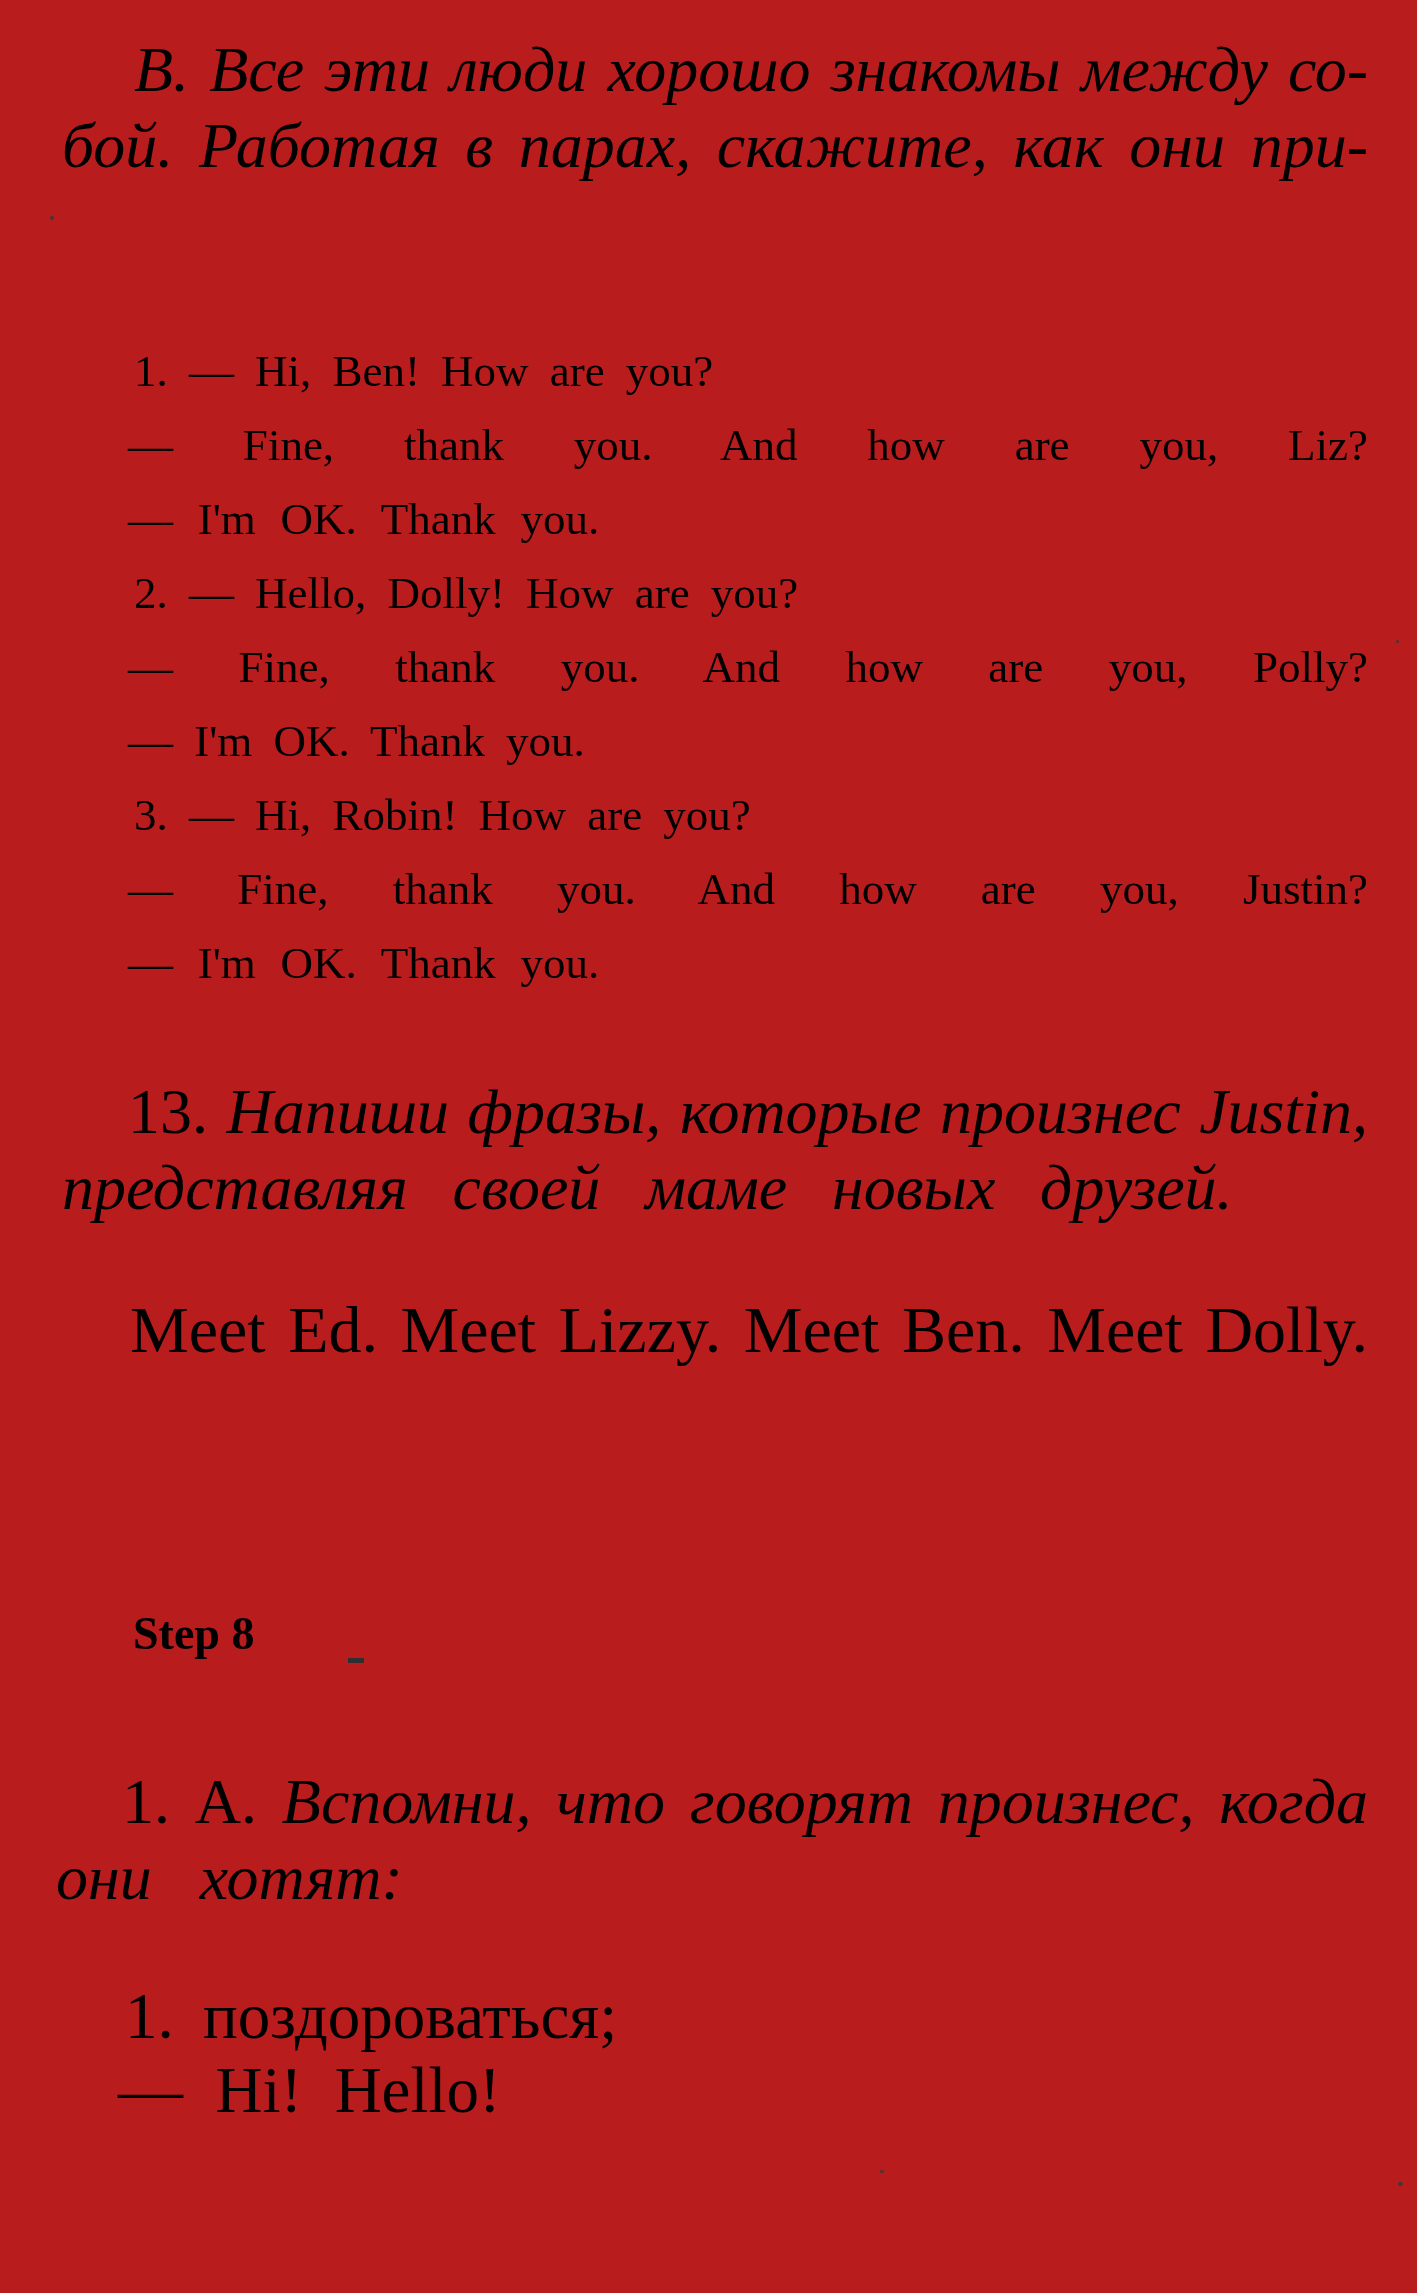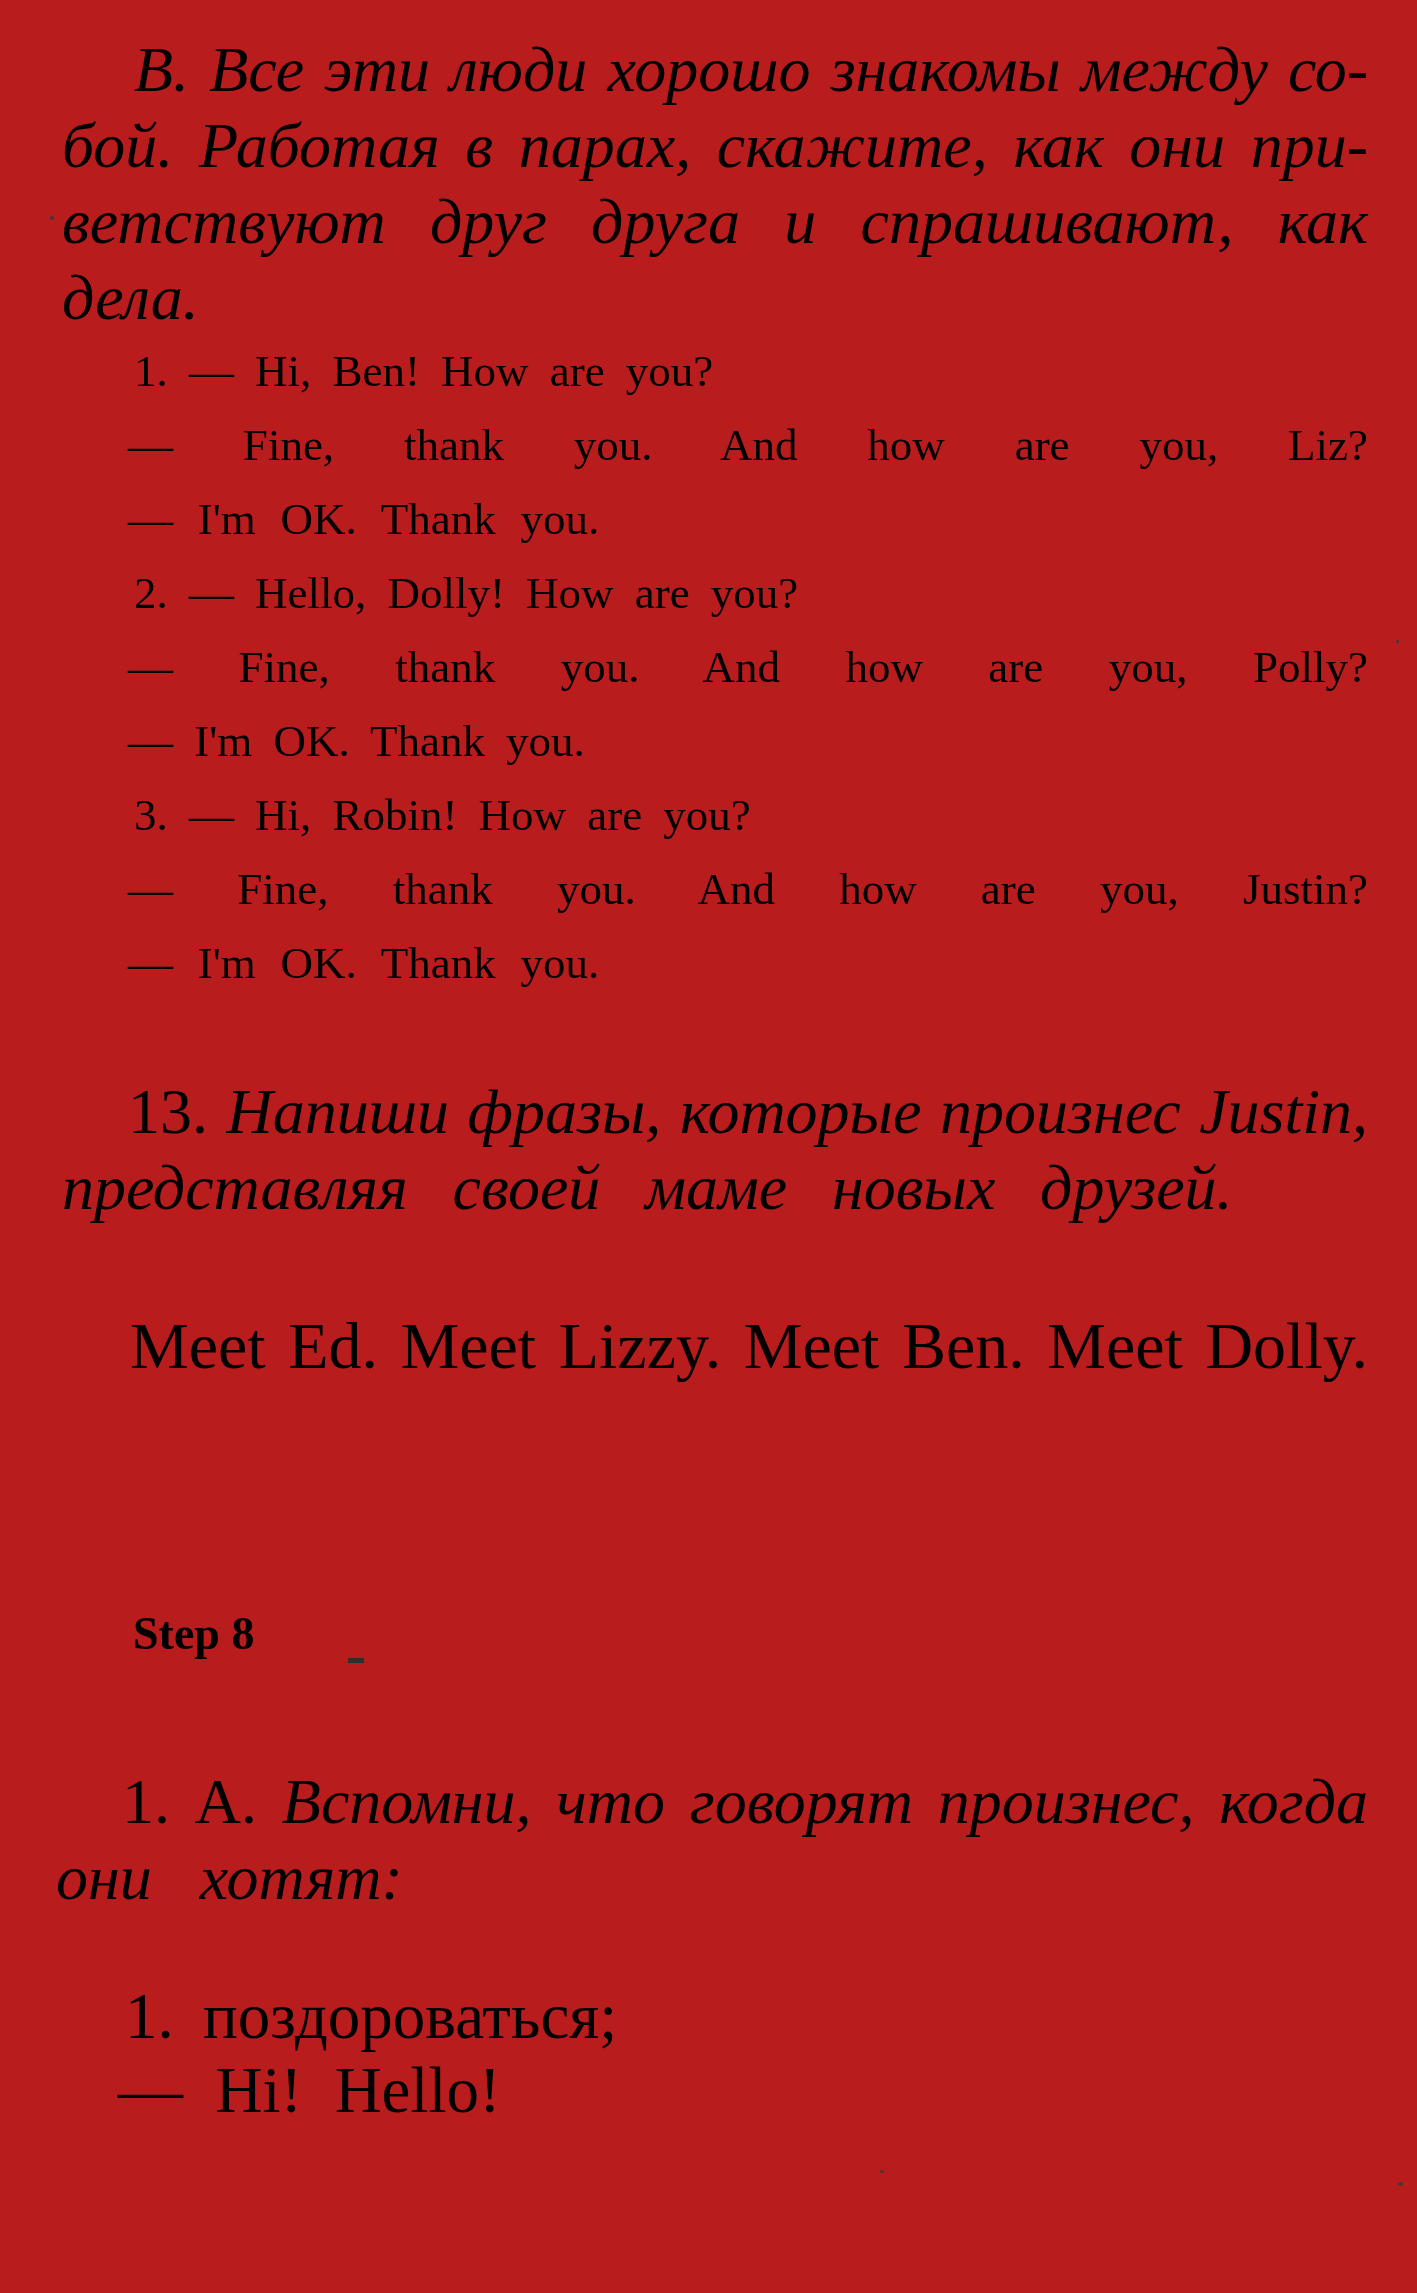--- a/index.html
+++ b/index.html
@@ -26,21 +26,21 @@
   .dialogue .num{padding-left:6px;}
   .dialogue .ws{word-spacing:0.22em;}
   .dialogue .ws-wide{word-spacing:0.3em;}
 
   
   .para-13{left:62px;top:1074px;width:1306px;font-size:64px;line-height:76px;font-style:italic;}
   .para-13 .indent{padding-left:66px;}
   .para-13 .l2{word-spacing:0.45em;}
 
   
-  .para-meet{left:62px;top:1292px;width:1306px;font-size:66px;line-height:76px;margin-top:16px;}
+  .para-meet{left:62px;top:1292px;width:1306px;font-size:66px;line-height:76px;}
   .para-meet .indent{padding-left:68px;}
   .para-meet .l2{word-spacing:0.35em;}
 
   
   .step-heading{left:133px;top:1594px;font-size:46px;line-height:80px;font-weight:bold;}
 
   
   .para-1a{left:56px;top:1764px;width:1312px;font-size:64px;line-height:76px;font-style:italic;}
   .para-1a .indent{padding-left:66px;}
   .para-1a .l2{word-spacing:0.5em;}
@@ -55,21 +55,20 @@
   .dash-artifact{position:absolute;background:#2f2f2f;}
 </style>
 </head>
 <body>
 
 <div class="page">
 
   <section class="block para-b">
     <div class="line stretch indent">В. Все эти люди хорошо знакомы между со-</div>
     <div class="line stretch">бой. Работая в парах, скажите, как они при-</div>
-    <div class="line stretch">ветствуют друг друга и спрашивают, как дела.</div>
   </section>
 
   <section class="block dialogue">
     <div class="line num ws">1. — Hi, Ben! How are you?</div>
     <div class="line stretch">— Fine, thank you. And how are you, Liz?</div>
     <div class="line ws-wide">— I'm OK. Thank you.</div>
     <div class="line num ws">2. — Hello, Dolly! How are you?</div>
     <div class="line stretch">— Fine, thank you. And how are you, Polly?</div>
     <div class="line ws">— I'm OK. Thank you.</div>
     <div class="line num ws">3. — Hi, Robin! How are you?</div>

